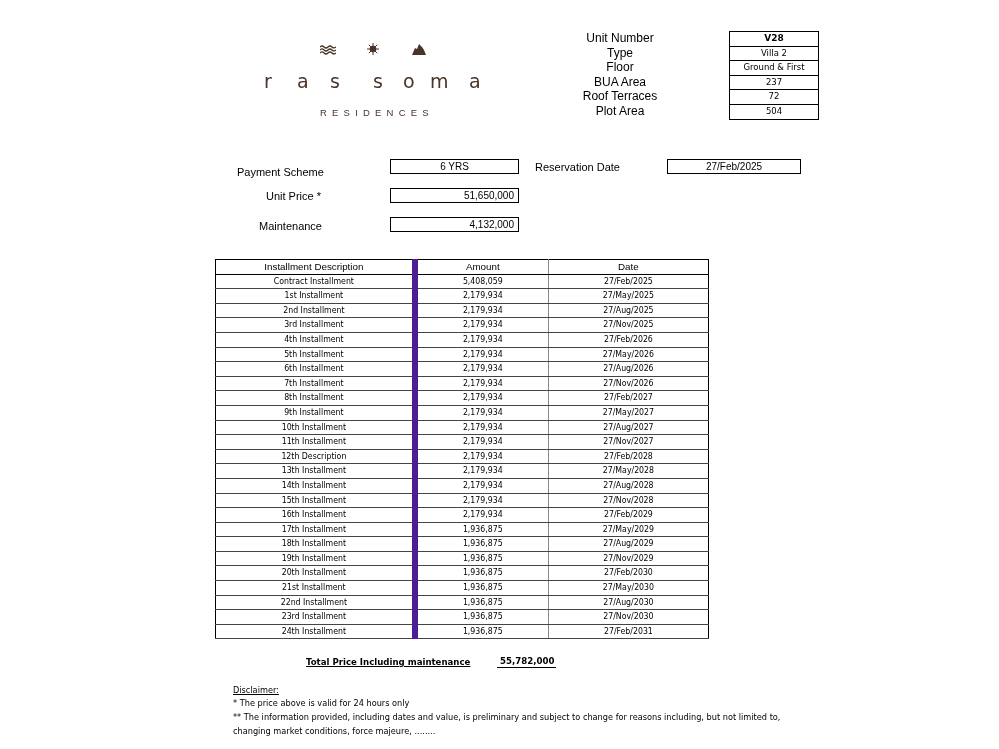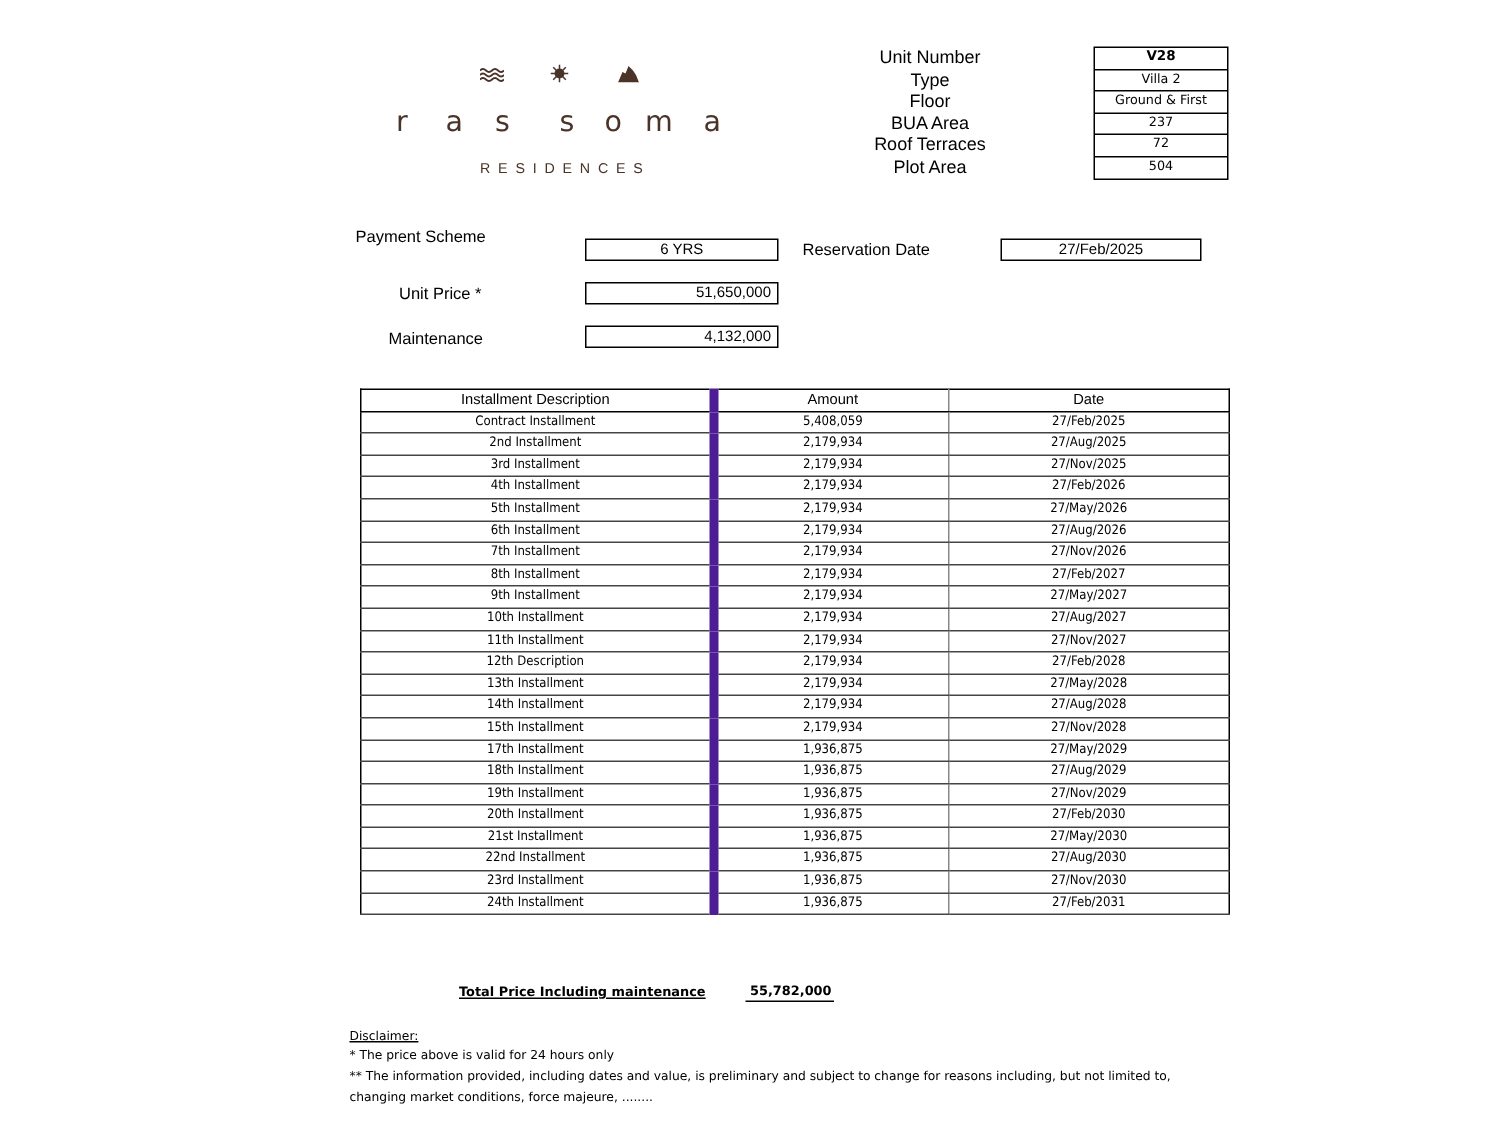--- a/index.html
+++ b/index.html
@@ -19,21 +19,21 @@
   .info-label { height: 14.6px; line-height: 14.6px; font-size: 12px; text-align: center; }
   .info-box { left: 685px; top: 31px; width: 88px; border: 1.5px solid #000; margin-left: 44px; }
   .info-cell { height: 13.6px; line-height: 13.6px; font-family: "DejaVu Sans", sans-serif; font-size: 8.5px; text-align: center; border-top: 1px solid #000; }
   .info-cell:first-child { border-top: none; font-weight: bold; font-size: 9px; }
 
   
   .f-label { font-size: 11px; }
   .f-box { border: 1.5px solid #000; height: 13px; line-height: 13px; font-size: 10px; padding: 0 4px; box-sizing: content-box; margin-left: 26px; }
 
   
-  .sched { left: 240px; top: 259px; width: 580px; border-collapse: collapse; border-radius: 32px; }
+  .sched { left: 215px; top: 259px; width: 494px; border-collapse: collapse; border-radius: 32px; }
   .sched th, .sched td { border: 1px solid #000; height: 13.6px; padding: 0; font-size: 9.5px; text-align: center; line-height: 13.6px; font-weight: normal; }
   .sched th { font-family: "Liberation Sans", sans-serif; font-size: 9.8px; }
   .sched td { font-family: "DejaVu Sans Condensed", "DejaVu Sans", sans-serif; font-size: 8.7px; }
   .sched tbody td { border-top: 1px solid #444; border-bottom: 1px solid #444; }
   .sched td:nth-child(2), .sched th:nth-child(2) { border-left: 6px solid #4c1d95; border-right: 1px solid #888; }
   .col1 { width: 220px; } .col2 { width: 145px; } .col3 { width: 177px; }
 
   .total-label { left: 306px; top: 657px; font-family: "DejaVu Sans", sans-serif; font-size: 8.6px; font-weight: bold; text-decoration: underline; }
   .total-value { left: 497px; top: 656px; font-family: "DejaVu Sans", sans-serif; font-size: 8.6px; font-weight: bold; border-bottom: 1px solid #000; padding: 0 2px 1px 3px; text-align: right; }
 
@@ -83,21 +83,21 @@
 </div>
 <div class="abs info-box">
   <div class="info-cell">V28</div>
   <div class="info-cell">Villa 2</div>
   <div class="info-cell">Ground &amp; First</div>
   <div class="info-cell">237</div>
   <div class="info-cell">72</div>
   <div class="info-cell">504</div>
 </div>
 
-<div class="abs f-label" style="left:237px;top:152px">Payment Scheme</div>
+<div class="abs f-label" style="left:237px;top:166px">Payment Scheme</div>
 <div class="abs f-box" style="left:364px;top:159px;width:119px;text-align:center">6 YRS</div>
 
 <div class="abs f-label" style="left:535px;top:161px">Reservation Date</div>
 <div class="abs f-box" style="left:641px;top:159px;width:124px;text-align:center">27/Feb/2025</div>
 
 <div class="abs f-label" style="left:266px;top:190px">Unit Price *</div>
 <div class="abs f-box" style="left:364px;top:188px;width:119px;text-align:right">51,650,000</div>
 
 <div class="abs f-label" style="left:259px;top:220px">Maintenance</div>
 <div class="abs f-box" style="left:364px;top:217px;width:119px;text-align:right">4,132,000</div>
@@ -110,20 +110,25 @@
       <th class="col3">Date</th>
     </tr>
   </thead>
   <tbody id="sched-body">
       <tr>
         <td>Contract Installment</td>
         <td>5,408,059</td>
         <td>27/Feb/2025</td>
       </tr>
       <tr>
+        <td>1st Installment</td>
+        <td>2,179,934</td>
+        <td>27/May/2025</td>
+      </tr>
+      <tr>
         <td>2nd Installment</td>
         <td>2,179,934</td>
         <td>27/Aug/2025</td>
       </tr>
       <tr>
         <td>3rd Installment</td>
         <td>2,179,934</td>
         <td>27/Nov/2025</td>
       </tr>
       <tr>
@@ -178,20 +183,25 @@
       </tr>
       <tr>
         <td>14th Installment</td>
         <td>2,179,934</td>
         <td>27/Aug/2028</td>
       </tr>
       <tr>
         <td>15th Installment</td>
         <td>2,179,934</td>
         <td>27/Nov/2028</td>
+      </tr>
+      <tr>
+        <td>16th Installment</td>
+        <td>2,179,934</td>
+        <td>27/Feb/2029</td>
       </tr>
       <tr>
         <td>17th Installment</td>
         <td>1,936,875</td>
         <td>27/May/2029</td>
       </tr>
       <tr>
         <td>18th Installment</td>
         <td>1,936,875</td>
         <td>27/Aug/2029</td>

